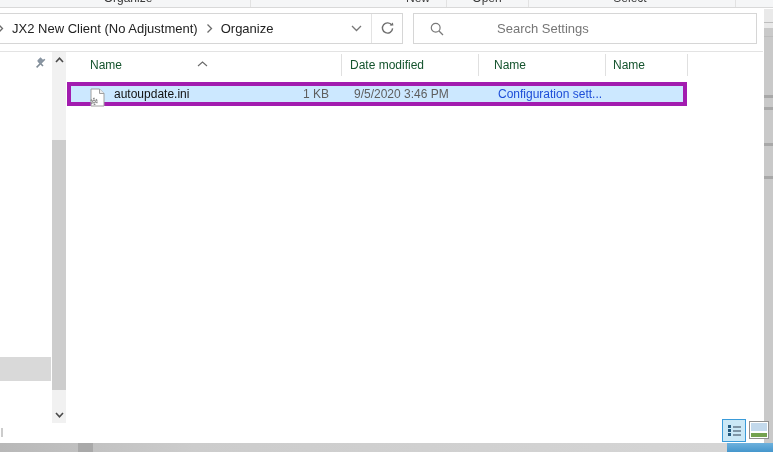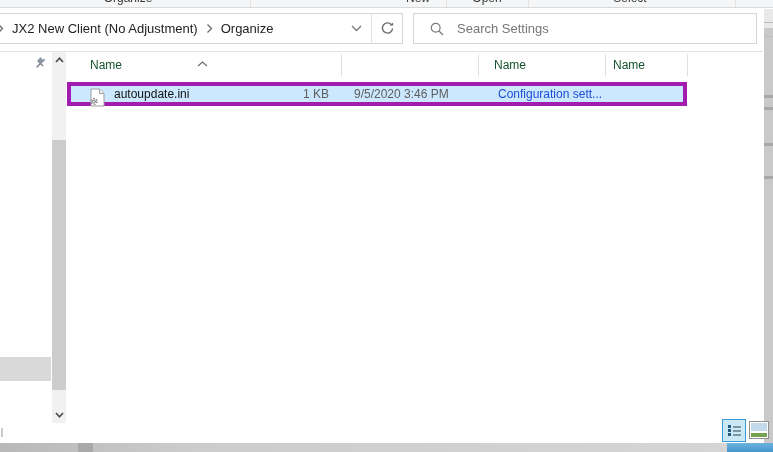--- a/index.html
+++ b/index.html
@@ -16,21 +16,21 @@
   
   .toolbar { position:absolute; left:0; top:9px; width:773px; height:42px; background:#fff; }
   .address-bar { position:absolute; left:-6px; top:4px; width:409px; height:31px;
                  background:#fff; border:1px solid #d6d6d6; display:flex; align-items:center; }
   .crumb-text { font-size:13px; color:#222; white-space:nowrap; padding:0 6px; }
   .crumb-chev { display:flex; align-items:center; padding:0 2px; }
   .addr-spacer { flex:1; }
   .addr-btn { width:30px; height:29px; display:flex; align-items:center; justify-content:center; cursor:default; }
   .addr-sep { width:1px; height:29px; background:#e3e3e3; }
   .search-box { position:absolute; left:413px; top:4px; width:344px; height:31px;
-                background:#fff; border:1px solid #d6d6d6; display:flex; align-items:center; }
+                background:#fff; border:1px solid #d6d6d6; display:flex; align-items:center;gap:40px; }
   .search-box svg { margin-left:16px; flex:none; }
   .search-box input { border:none; outline:none; background:transparent; font-family:inherit;
                       font-size:13px; color:#1a1a1a; margin-left:13px; width:250px; }
   .search-box input::placeholder { color:#767676; opacity:1; }
 
   
   .toolbar-divider { position:absolute; left:0; top:51px; width:763px; height:1px; background:#e3e3e3; }
 
   
   .nav-pane { position:absolute; left:0; top:52px; width:67px; height:391px; background:#fff; }
@@ -164,20 +164,21 @@
     <div class="nav-gray-item"></div>
   </div>
 
   <div class="file-area">
     <span class="sort-chevron">
       <svg width="11" height="6" viewBox="0 0 11 6">
           <path d="M1 5 L5.5 1 L10 5" fill="none" stroke="#6a6a6a" stroke-width="1.1"></path>
         </svg>
     </span>
     <div class="col-header" style="left:23px">Name</div>
+    <div class="col-header" style="left:283px">Date modified</div>
     <div class="col-header" style="left:427px">Name</div>
     <div class="col-header" style="left:546px">Name</div>
     <div class="hdr-sep" style="left:274px"></div>
     <div class="hdr-sep" style="left:411px"></div>
     <div class="hdr-sep" style="left:538px"></div>
     <div class="hdr-sep" style="left:620px"></div>
 
     <div class="file-row">
       <span class="file-icon">
         <svg width="17" height="19" viewBox="0 0 17 19">

